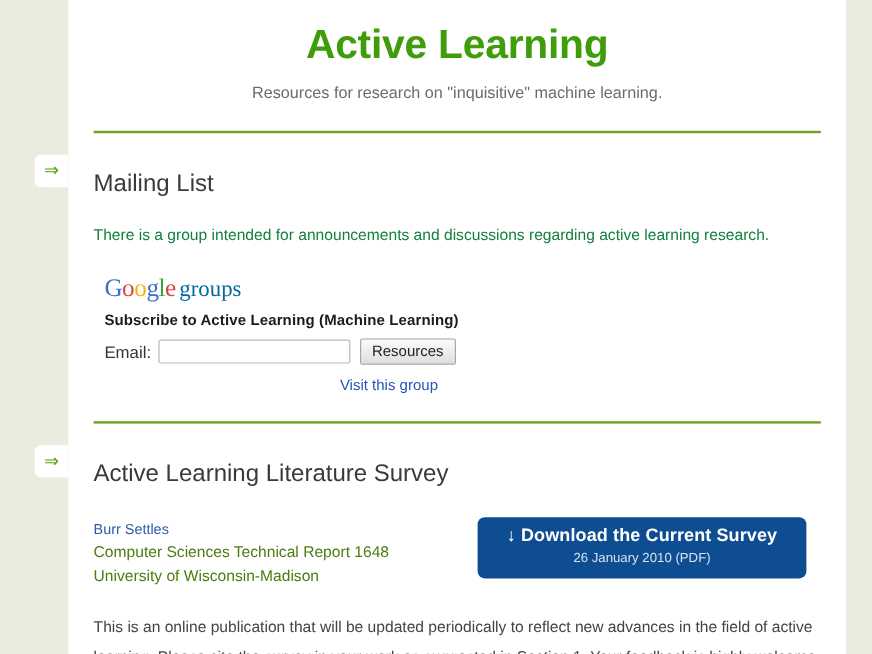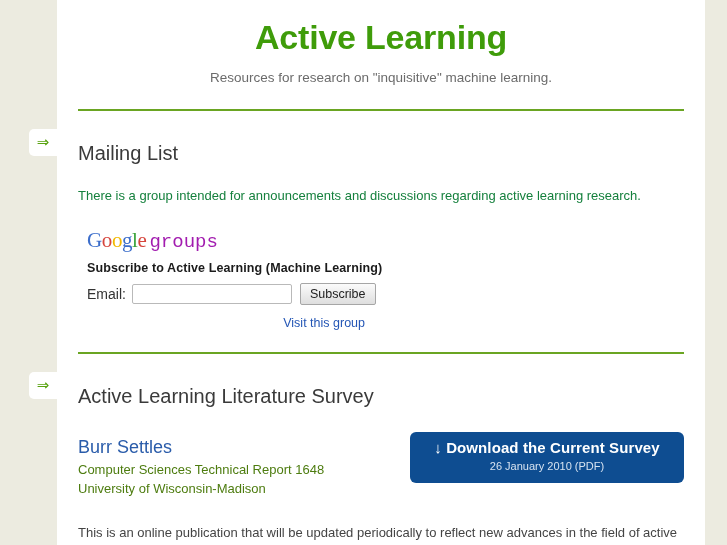--- a/index.html
+++ b/index.html
@@ -106,23 +106,23 @@
     letter-spacing: -0.4px;
     white-space: nowrap;
   }
   #google-logo .g1 { color: #3c6ecb; }
   #google-logo .o1 { color: #d6453c; }
   #google-logo .o2 { color: #f2b800; }
   #google-logo .g2 { color: #3c6ecb; }
   #google-logo .l1 { color: #3aa33a; }
   #google-logo .e1 { color: #d6453c; }
   #google-logo .groups-word {
-    font-family: Liberation Mono, monospace;
+    font-family: Liberation Serif, serif;
     font-size: 19px;
-    color: #a21caf;
+    color: #0369a1;
     letter-spacing: 0px;
     margin-left: 3px;
   }
   #groups-subscribe-title {
     font-size: 12.5px;
     font-weight: bold;
     color: #1b1b1b;
     margin-top: 9px;
     letter-spacing: 0.1px;
   }
@@ -174,37 +174,37 @@
   
   #survey-body {
     margin-top: 19px;
     position: relative;
     min-height: 56px;
   }
   #survey-citation {
     width: 300px;
   }
   #author-link {
-    font-size: 18px;
+    font-size: 12px;
     color: #2a5caa;
     text-decoration: none;
     display: block;
     line-height: 1.45;
     cursor: pointer;
     margin-top: 25px;
   }
   .citation-line {
     font-size: 13px;
     color: #4d7c0f;
     line-height: 1.5;
   }
 
   #download-button {
     position: absolute;
-    right: 0;
+    right: 12px;
     top: -2px;
     width: 274px;
     height: 51px;
     background: #0e4d91;
     border-radius: 6px;
     text-align: center;
     cursor: pointer;
     box-sizing: border-box;
     padding-top: 7px;
   }
@@ -255,21 +255,21 @@
 
       <div id="google-logo">
         <span class="g1">G</span><span class="o1">o</span><span class="o2">o</span><span class="g2">g</span><span class="l1">l</span><span class="e1">e</span><span class="groups-word">groups</span>
       </div>
 
       <div id="groups-subscribe-title">Subscribe to Active Learning (Machine Learning)</div>
 
       <div id="subscribe-form-row">
         <span id="email-label">Email:</span>
         <input id="email-input" type="text" placeholder="" style="">
-        <button id="subscribe-button">Subscribe</button>
+        <button id="subscribe-button">Resources</button>
       </div>
 
       <div id="visit-group-row">
         <a id="visit-group-link">Visit this group</a>
       </div>
 
     </div>
   </div>
 
   <div class="section-divider" id="divider-mid"></div>

